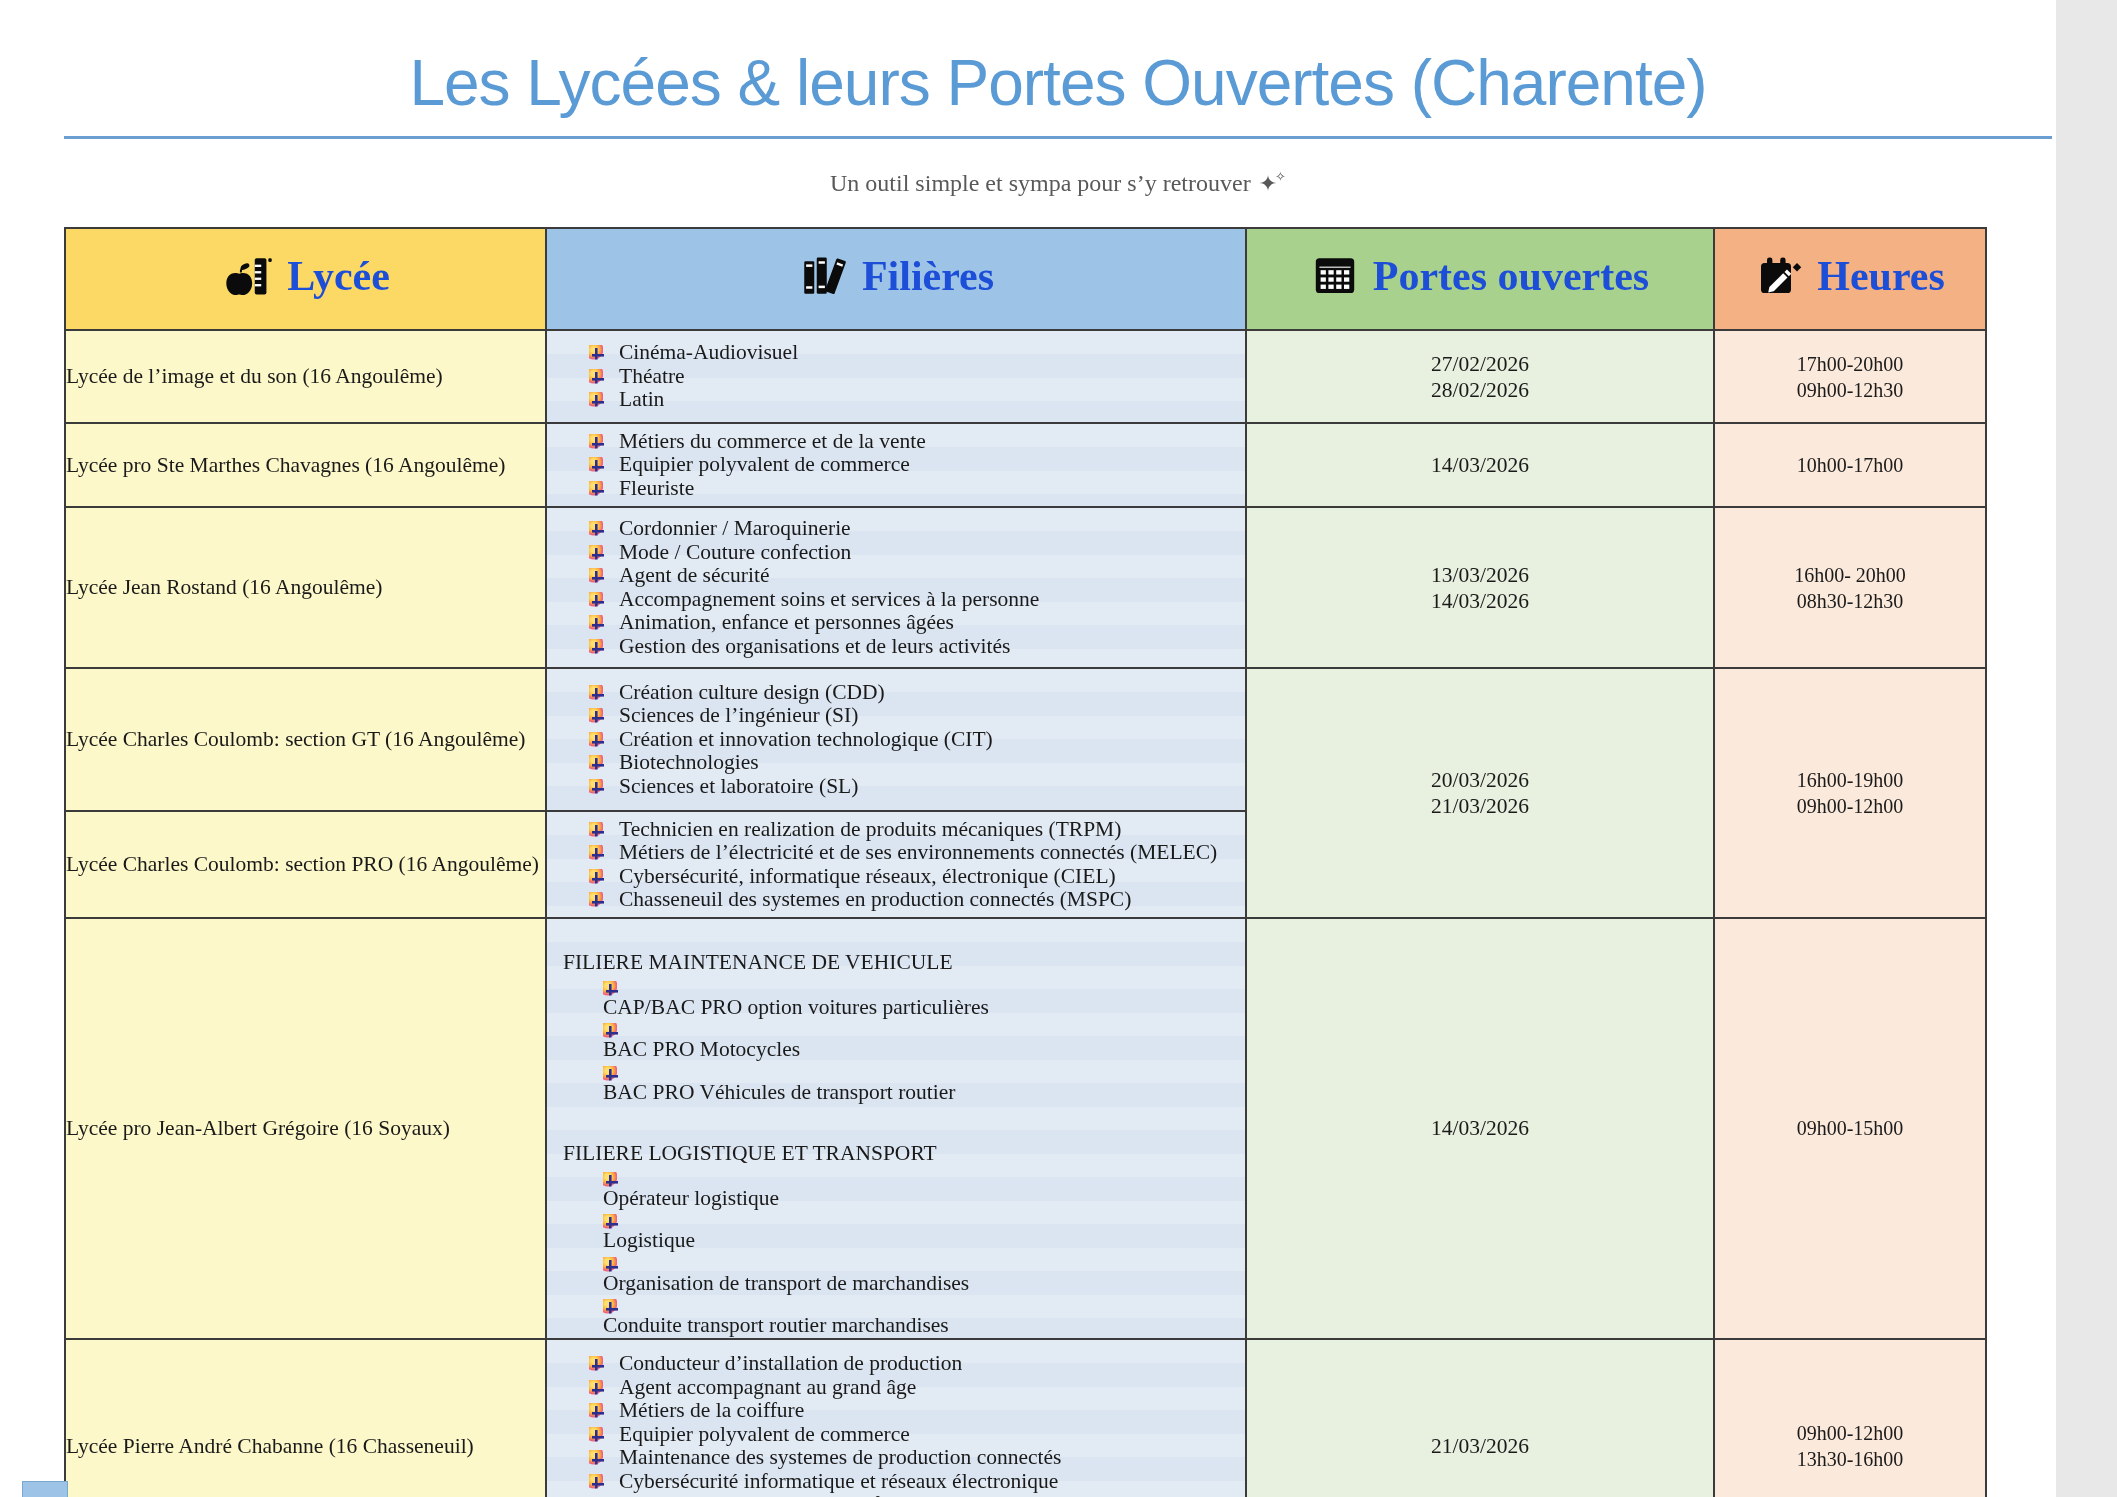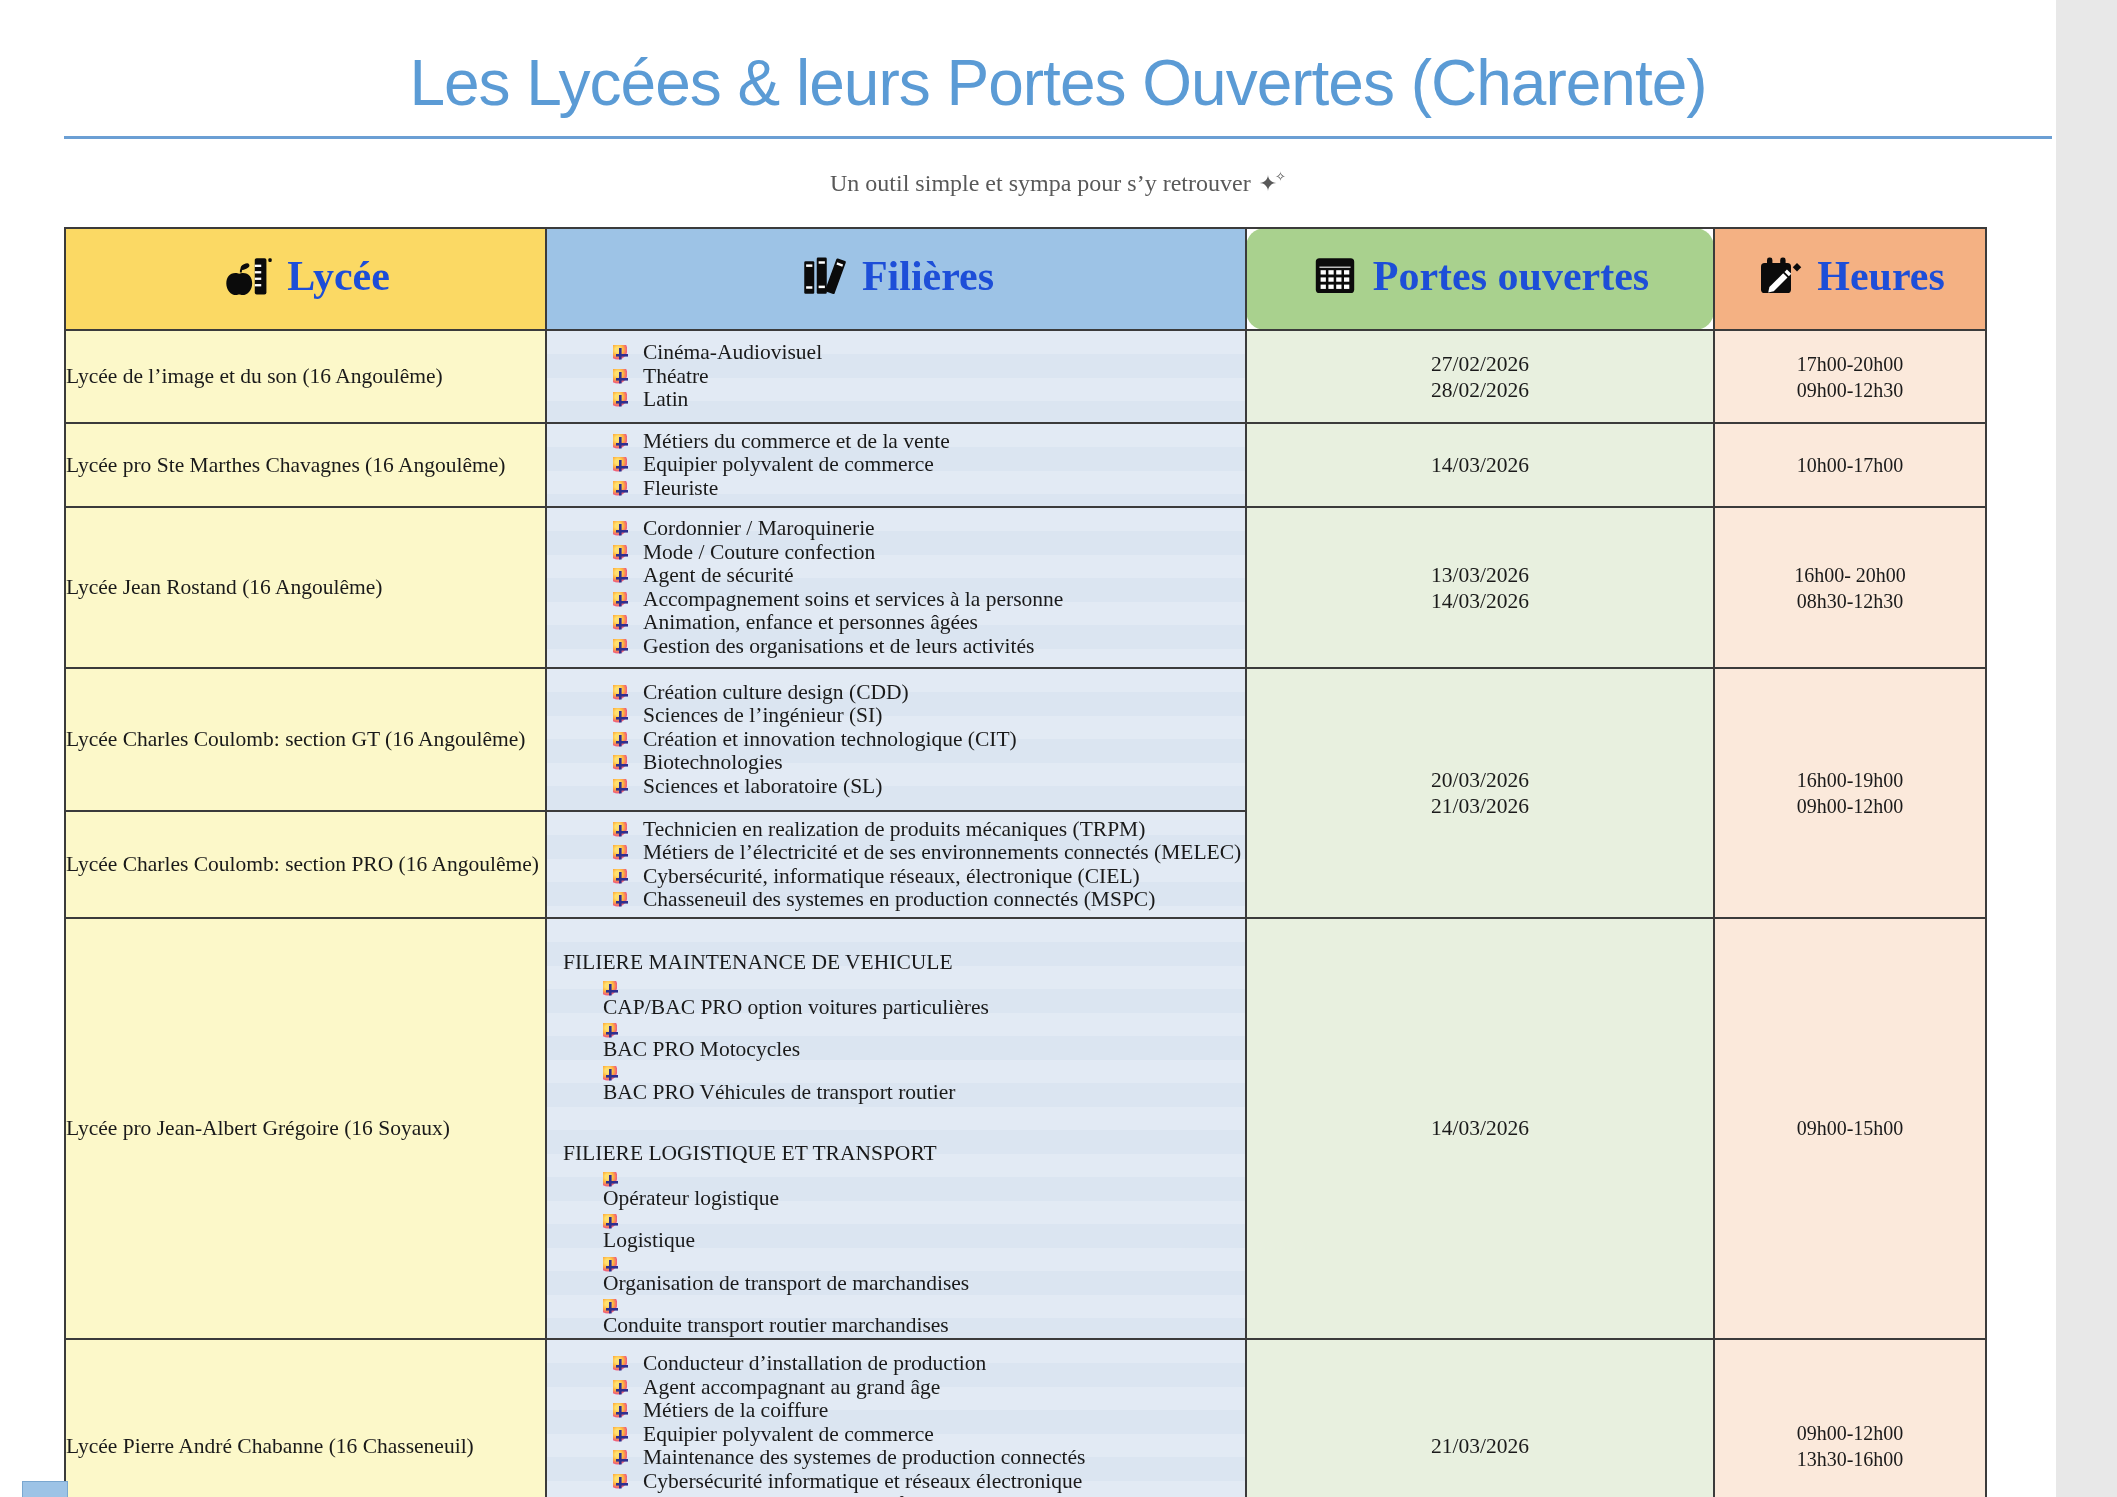--- a/index.html
+++ b/index.html
@@ -25,21 +25,21 @@
   }
   table.grid th,table.grid td{
     border:2px solid #3b3b3b;padding:0;vertical-align:middle;
   }
   thead th{
     height:100px;font-size:42px;font-weight:bold;color:#1d4ed8;text-align:center;
     font-family:"Liberation Serif",serif;
   }
   th.h-lycee{background:#fbd964;}
   th.h-fil{background:#9dc3e6;}
-  th.h-portes{background:#a9d18e;border-radius:19px;}
+  th.h-portes{background:#a9d18e;}
   th.h-heures{background:#f4b183;}
   th .hicon{display:inline-block;vertical-align:-7px;margin-right:14px;}
 
   
   tbody tr:nth-child(1){height:93px;}
   tbody tr:nth-child(2){height:84px;}
   tbody tr:nth-child(3){height:161px;}
   tbody tr:nth-child(4){height:143px;}
   tbody tr:nth-child(5){height:107px;}
   tbody tr:nth-child(6){height:253px;}
@@ -55,21 +55,21 @@
       rgba(0,0,0,0.0) 23px,rgba(0,0,0,0.0) 47px);
   }
   td.c-dates{background:#e8f0df;text-align:center;font-size:21.5px;line-height:26px;}
   td.c-heures{background:#fbe9db;text-align:center;font-size:20px;line-height:26px;}
 
   .fil-group{margin:0;}
   .fil-group + .fil-group{margin-top:38px;}
   .fil-heading{
     padding-left:16px;line-height:23.5px;margin-bottom:2px;margin-top:32px;
   }
-  .fil-item{display:flex;align-items:flex-start;padding-left:66px;line-height:23.5px;}
+  .fil-item{display:flex;align-items:flex-start;padding-left:42px;line-height:23.5px;}
   .fil-group.with-heading .fil-item{padding-left:56px;flex-direction:column;}
   .bullet{
     display:inline-block;flex:0 0 15px;width:15px;height:15px;margin-right:15px;margin-top:4px;
     background:
       linear-gradient(#2e2e8f,#2e2e8f) 3px 9px/12px 2.6px no-repeat,
       linear-gradient(#2e2e8f,#2e2e8f) 6px 3px/2.6px 11.5px no-repeat,
       radial-gradient(circle at 38% 32%, #ffe06e 0 18%, #ffb23e 42%, #ef5e7a 66%, rgba(239,94,122,0) 74%) -1px 0/15px 15px no-repeat;
   }
   .line{display:block;}
   .next-page-peek{

